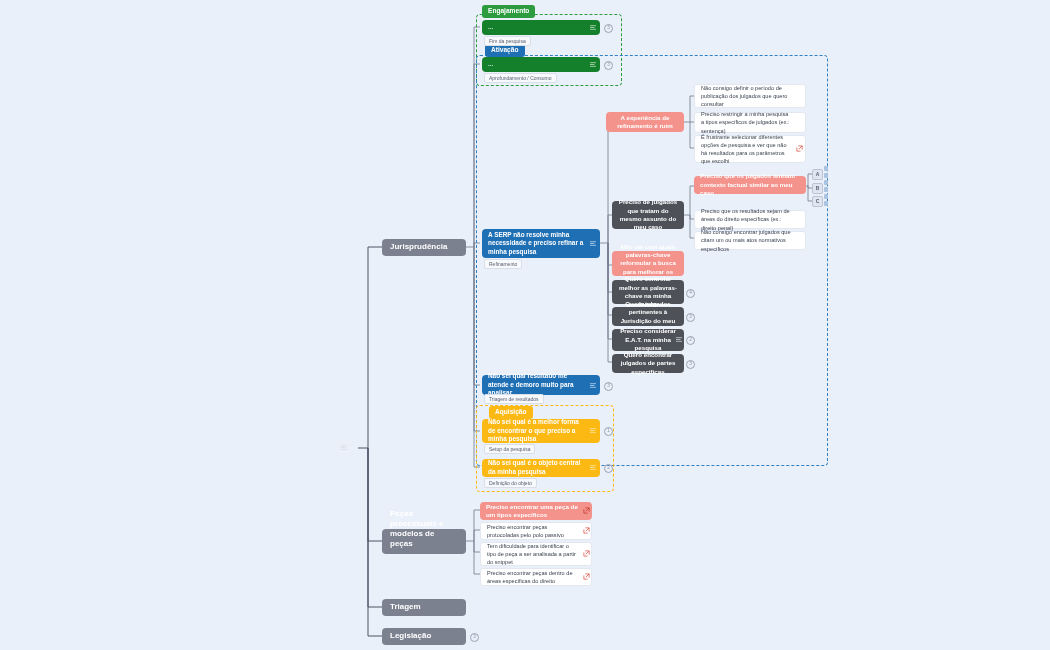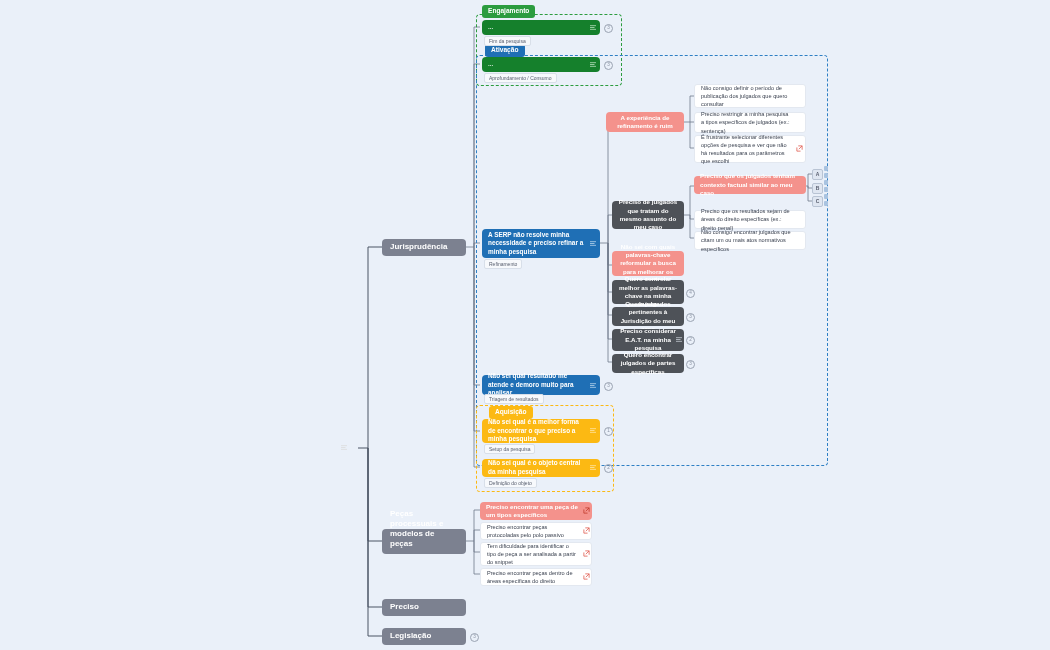--- a/index.html
+++ b/index.html
@@ -203,21 +203,21 @@
 
   <div class="node grey" style="left:382px;top:239px;width:84px;height:17px;">
     <span>Jurisprudência</span>
   </div>
 
   <div class="node grey" style="left:382px;top:529px;width:84px;height:25px;line-height:1.25;align-items:flex-end;">
     <span>Peças processuais e modelos de peças</span>
   </div>
 
   <div class="node grey" style="left:382px;top:599px;width:84px;height:17px;">
-    <span>Preciso</span>
+    <span>Triagem</span>
   </div>
 
   <div class="node grey" style="left:382px;top:628px;width:84px;height:17px;">
     <span>Legislação</span>
   </div>
   <div class="ico ico-circ" style="left:470px;top:633px;">
     <span>3</span>
   </div>
 
   <div class="tag green" style="left:482px;top:5px;">

